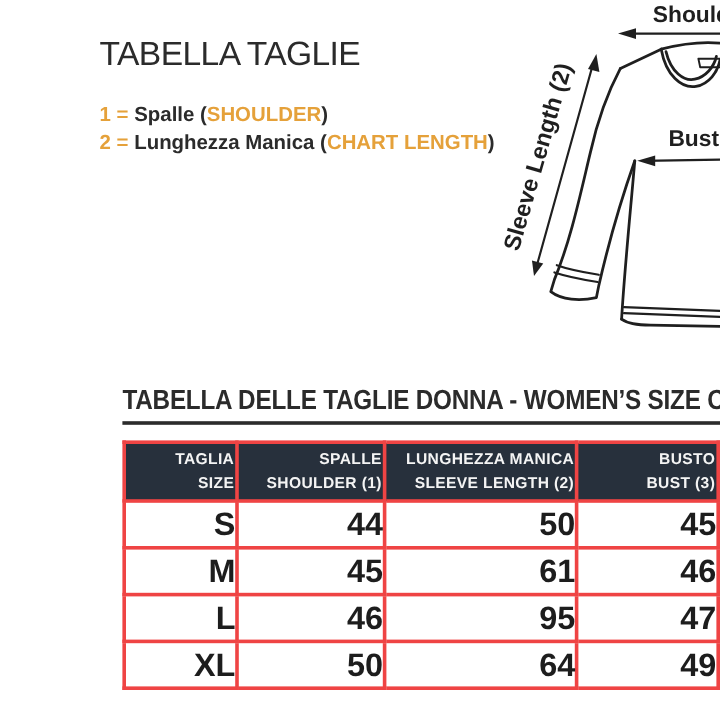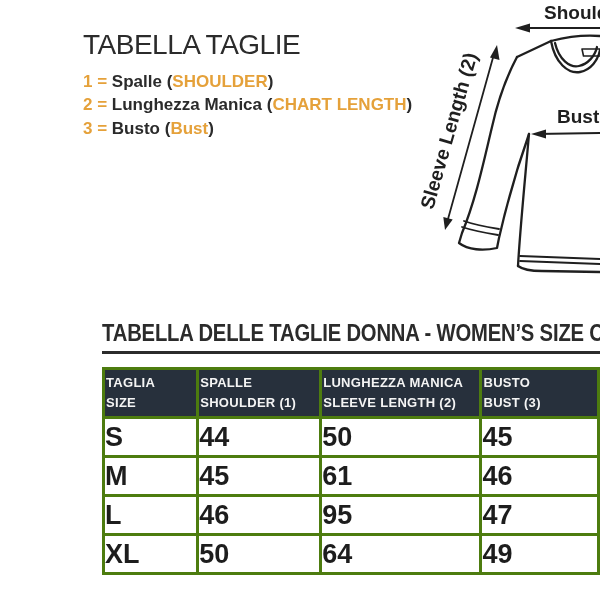--- a/index.html
+++ b/index.html
@@ -15,21 +15,21 @@
   
   .legend { position:absolute; left:83px; top:30px; width:345px; }
   .legend-title-it {
     font-size:28px; font-weight:400; color:#2b2b2b;
     letter-spacing:-0.5px; line-height:1.1; white-space:nowrap;
   }
   .legend-title-en {
     font-size:24px; font-weight:700; color:#e5a13a;
     letter-spacing:-0.3px; line-height:1.1; margin-top:3px; white-space:nowrap;
   }
-  .legend-list { margin-top:9px; }
+  .legend-list { margin-top:23px; }
   .legend-item {
     font-size:17px; font-weight:700; line-height:23.5px; white-space:nowrap;
   }
   .legend-item span { white-space:pre; }
   .seg-orange { color:#e5a13a; }
   .seg-dark   { color:#2b2b2b; }
 
   
   .diagram-svg { position:absolute; left:410px; top:0; width:190px; height:285px; }
   .diagram-label {
@@ -53,21 +53,21 @@
     border-bottom:3px solid #2b2b2b; padding-bottom:4px;
     width:580px;
   }
 
   
   .size-table {
     position:absolute; left:102px; top:367px;
     border-collapse:collapse; table-layout:fixed;
   }
   .size-table th, .size-table td {
-    border:3px solid #4d7c0f; text-align:left; vertical-align:middle;
+    border:3px solid #ef4444; text-align:right; vertical-align:middle;
   }
   .size-table th {
     background:#27303c; color:#f4f4f4;
     font-size:13px; font-weight:700; letter-spacing:0.3px;
     height:49px; padding:2px 1px; line-height:1.55;
   }
   .size-table td {
     background:#ffffff; color:#1d1d1d;
     font-size:27px; font-weight:700; height:39px; line-height:1;
   }
@@ -77,23 +77,20 @@
 <body>
 
 <div class="legend">
   <div class="legend-title-it">TABELLA TAGLIE</div>
   <div class="legend-list">
     <div class="legend-item">
       <span class="seg-orange">1 = </span><span class="seg-dark">Spalle (</span><span class="seg-orange">SHOULDER</span><span class="seg-dark">)</span>
     </div>
     <div class="legend-item">
       <span class="seg-orange">2 = </span><span class="seg-dark">Lunghezza Manica (</span><span class="seg-orange">CHART LENGTH</span><span class="seg-dark">)</span>
-    </div>
-    <div class="legend-item">
-      <span class="seg-orange">3 = </span><span class="seg-dark">Busto (</span><span class="seg-orange">Bust</span><span class="seg-dark">)</span>
     </div>
   </div>
 </div>
 
 <svg class="diagram-svg" viewBox="0 0 190 285" fill="none" stroke="#1f1f1f" stroke-width="2.3" stroke-linecap="round" stroke-linejoin="round">
 
   <g stroke-width="1.8">
     <line x1="110" y1="28" x2="190" y2="28"></line>
     <polygon points="105,28 120,23.5 120,32.5" fill="#1f1f1f" stroke="none"></polygon>
   </g>

